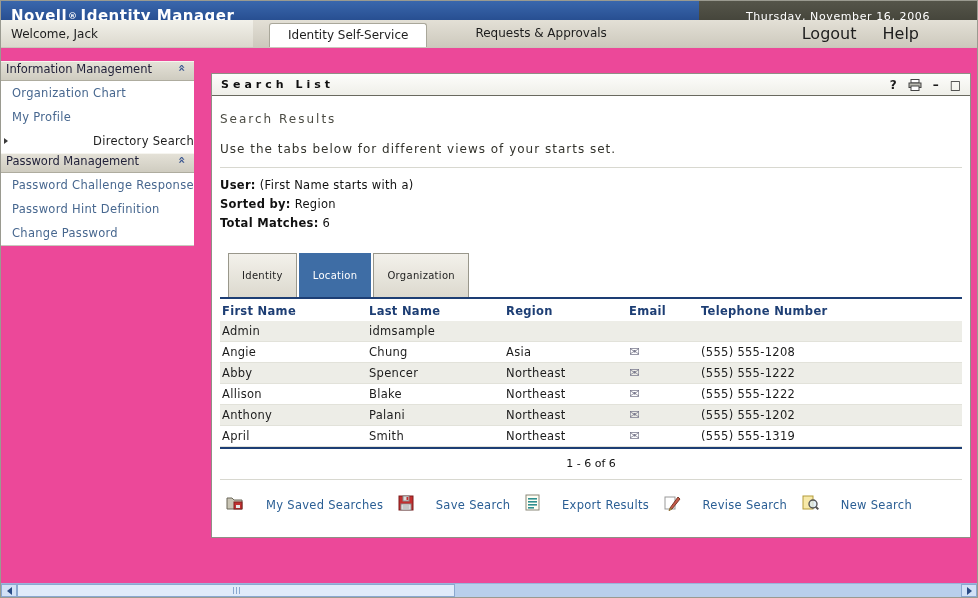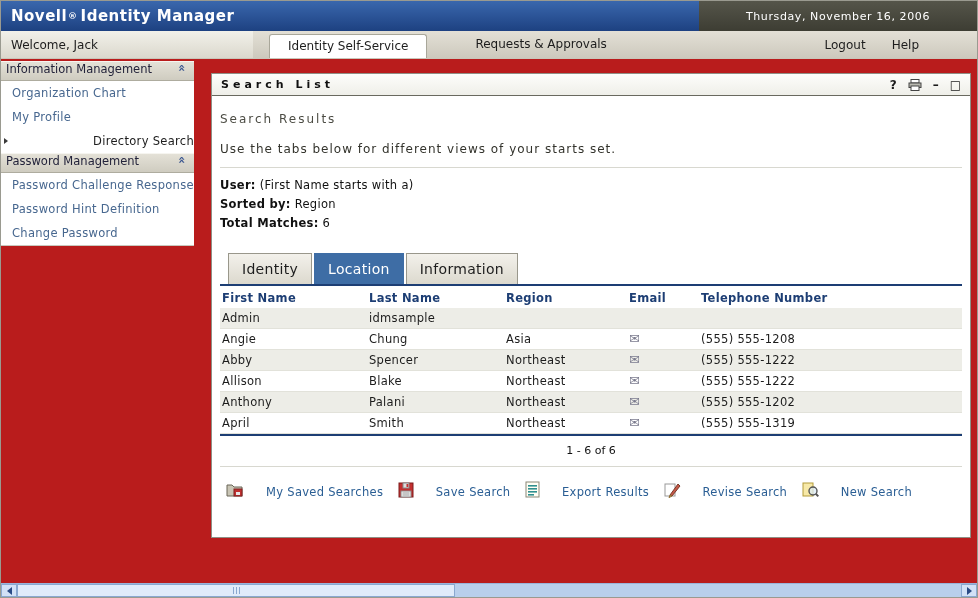--- a/index.html
+++ b/index.html
@@ -1,33 +1,33 @@
 <!DOCTYPE html>
 <html><head>
 <meta charset="utf-8">
 <style>
   * { box-sizing: border-box; margin: 0; padding: 0; }
   html,body { background:#fff; }
   body { font-family: "DejaVu Sans", "Liberation Sans", sans-serif; }
-  .screen { position: relative; width: 978px; height: 598px; background:#b91c1c; overflow: hidden; border:1px solid #9a9a90; }
+  .screen { position: relative; width: 978px; height: 598px; background:#ec4899; overflow: hidden; border:1px solid #9a9a90; }
 
   
   .top-bar { position:absolute; top:0; left:0; right:0; height:30px; display:flex; }
   .top-brand { flex:1; background: linear-gradient(#3a67ad, #1d4181); color:#fff; display:flex; align-items:center; padding-left:10px; font-size:15px; font-weight:bold; letter-spacing:0.5px; }
   .top-brand .mark { font-size:9px; vertical-align:super; margin:0 3px 0 1px; }
   .top-date { width:278px; background: linear-gradient(#55554a, #3d3d33); color:#fff; font-size:11px; display:flex; align-items:center; justify-content:center; letter-spacing:0.6px; }
 
   
-  .welcome-bar { position:absolute; top:30px; left:0; right:0; height:28px; display:flex; }
+  .welcome-bar { position:absolute; top:19px; left:0; right:0; height:28px; display:flex; }
   .welcome-left { width:252px; background: linear-gradient(#f2f1ea, #dbd8cd); display:flex; align-items:center; padding-left:10px; font-size:12px; color:#1d1d1d; border-bottom:1px solid #c9c6ba; }
   .tab-strip { flex:1; background: linear-gradient(#e3e0d6, #cdc9bd); display:flex; align-items:flex-end; padding-left:16px; border-bottom:1px solid #c9c6ba; }
   .nav-tab { font-size:12px; color:#1d1d1d; padding:4px 18px 5px; cursor:pointer; white-space:nowrap; }
   .nav-tab.active { background:#fff; border:1px solid #a9a79a; border-bottom:none; border-radius:3px 3px 0 0; }
   .nav-tab.flat { margin-left:30px; padding-bottom:7px; }
-  .nav-links { margin-left:auto; display:flex; gap:26px; padding-right:58px; align-self:center; font-size:12px; color:#1d1d1d; }
+  .nav-links { margin-left:auto; display:flex; gap:26px; padding-right:58px; align-self:center; font-size:16px; color:#1d1d1d; }
   .nav-link { cursor:pointer; }
 
   
   .sidebar { position:absolute; top:60px; left:0; width:193px; background:#fff; border-bottom:1px solid #c8c8be; }
   .side-header { height:20px; background: linear-gradient(#e4e1d7, #cfccc0); border-top:1px solid #f6f5f0; border-bottom:1px solid #aeac9f; display:flex; align-items:flex-start; justify-content:space-between; padding:0 8px 0 5px; font-size:11.5px; color:#23233a; cursor:pointer; }
   .side-chevron { color:#3a5690; font-weight:bold; font-size:12px; display:inline-block; transform:rotate(90deg); line-height:1; cursor:pointer; }
   .side-item { height:24px; line-height:24px; padding-left:11px; font-size:11.5px; color:#47678f; cursor:pointer; position:relative; letter-spacing:0.3px; white-space:nowrap; }
   .side-item.selected { color:#1c1c1c;text-align:right; }
   .side-marker { position:absolute; left:3px; top:9px; width:0; height:0; border-left:4px solid #3a3a3a; border-top:3px solid transparent; border-bottom:3px solid transparent; }
 
@@ -41,21 +41,21 @@
 
   .panel-body { padding:0 8px; }
   .subtitle { margin-top:16px; font-size:12px; color:#4c4c44; letter-spacing:2px; }
   .instructions { margin-top:16px; font-size:12px; color:#33332c; letter-spacing:1px; }
   .divider { margin-top:11px; border-top:1px solid #d8d8d0; }
   .summary { margin-top:8px; }
   .summary-row { line-height:19px; font-size:11.5px; color:#111; letter-spacing:0.3px; }
   .summary-label { font-weight:bold; margin-right:4px; }
 
   .tabs-row { margin-top:20px; padding-left:8px; display:flex; gap:2px; align-items:flex-end; }
-  .rtab { font-size:14px; padding:7px 13px; background:linear-gradient(#f3f1eb, #dcd9ce); border:1px solid #99978b; border-bottom:none; color:#1d1d1d; cursor:pointer; letter-spacing:0.3px; }
+  .rtab { font-size:10px; padding:16px 13px; background:linear-gradient(#f3f1eb, #dcd9ce); border:1px solid #99978b; border-bottom:none; color:#1d1d1d; cursor:pointer; letter-spacing:0.3px; }
   .rtab.active { background:#3e6da5; border-color:#3e6da5; color:#fff; }
   .navy-line { height:2px; background:#1d3e74; }
 
   table.results { width:100%; border-collapse:collapse; table-layout:fixed; }
   table.results th { text-align:left; font-size:11.5px; color:#1d3e74; font-weight:bold; padding:5px 2px 3px; letter-spacing:0.3px; }
   table.results td { font-size:11.5px; color:#1c1c1c; padding:3px 2px; height:20px; border-bottom:1px solid #e2e2da; letter-spacing:0.3px; overflow:hidden; }
   tr.alt td { background:#ededE7; }
   .env { color:#7b7b8e; font-size:13px; cursor:pointer; line-height:1; }
 
   .pagination { text-align:center; font-size:11px; color:#111; margin:8px 0 9px; }
@@ -152,21 +152,21 @@
           <span class="summary-label">Sorted by:</span><span>Region</span>
         </div>
         <div class="summary-row">
           <span class="summary-label">Total Matches:</span><span>6</span>
         </div>
       </div>
 
       <div class="tabs-row">
         <div class="rtab">Identity</div>
         <div class="rtab active">Location</div>
-        <div class="rtab">Information</div>
+        <div class="rtab">Organization</div>
       </div>
       <div class="navy-line"></div>
 
       <table class="results">
         <colgroup>
             <col style="width:147px">
             <col style="width:137px">
             <col style="width:123px">
             <col style="width:72px">
             <col>

